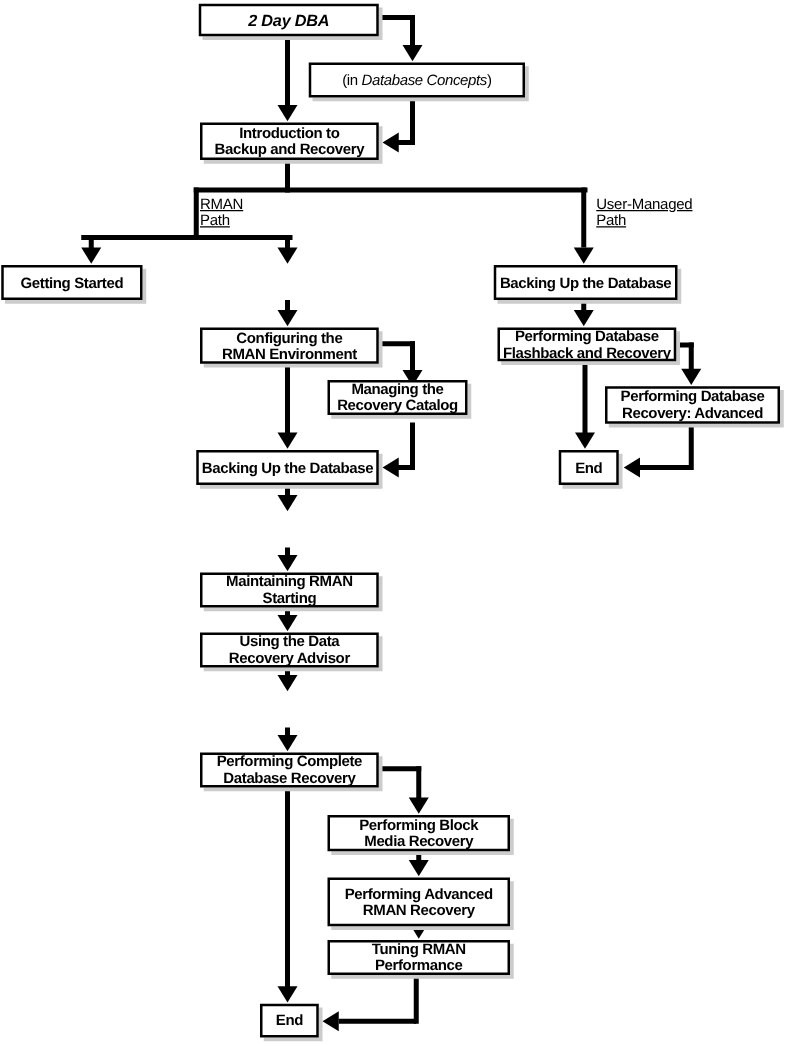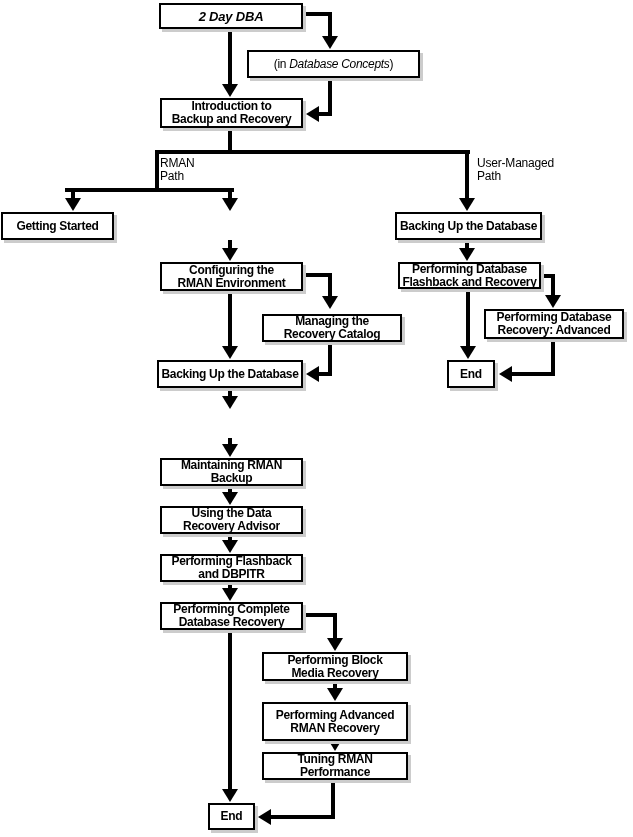--- a/index.html
+++ b/index.html
@@ -19,21 +19,21 @@
   }
   .t{
     font-size:12px;font-weight:bold;line-height:13px;color:var(--text);
     white-space:nowrap;letter-spacing:-0.3px;
   }
   .t.reg{font-weight:normal;}
   .it{font-style:italic;}
   .title-t{font-size:13px;font-weight:bold;font-style:italic;letter-spacing:-0.2px;}
   .plabel{
     position:absolute;font-size:12px;line-height:13px;color:var(--text);
-    letter-spacing:-0.2px;white-space:nowrap;z-index:3;
+    letter-spacing:-0.2px;white-space:nowrap;z-index:3;text-decoration:underline;
   }
   .seg{position:absolute;background:var(--line);z-index:1;}
   .arr-d{
     position:absolute;width:0;height:0;z-index:1;
     border-left:8px solid transparent;border-right:8px solid transparent;
     border-top:13px solid var(--line);
   }
   .arr-l{
     position:absolute;width:0;height:0;z-index:1;
     border-top:8px solid transparent;border-bottom:8px solid transparent;
@@ -132,44 +132,40 @@
   <div class="box" style="left:1px;top:212px;width:113px;height:28px">
     <div class="t">Getting Started</div>
   </div>
 
 
   <div class="box" style="left:160px;top:262px;width:143px;height:29px">
     <div class="t">Configuring the</div>
     <div class="t">RMAN Environment</div>
   </div>
 
-  <div class="box" style="left:262px;top:314px;width:140px;height:28px">
+  <div class="box" style="left:262px;top:304px;width:112px;height:28px">
     <div class="t">Managing the</div>
     <div class="t">Recovery Catalog</div>
   </div>
 
   <div class="box" style="left:157px;top:360px;width:146px;height:28px">
     <div class="t">Backing Up the Database</div>
   </div>
 
 
   <div class="box" style="left:160px;top:458px;width:143px;height:28px">
     <div class="t">Maintaining RMAN</div>
-    <div class="t">Backup</div>
+    <div class="t">Starting</div>
   </div>
 
   <div class="box" style="left:160px;top:506px;width:143px;height:28px">
     <div class="t">Using the Data</div>
     <div class="t">Recovery Advisor</div>
   </div>
 
-  <div class="box" style="left:160px;top:554px;width:143px;height:28px">
-    <div class="t">Performing Flashback</div>
-    <div class="t">and DBPITR</div>
-  </div>
 
   <div class="box" style="left:160px;top:602px;width:143px;height:28px">
     <div class="t">Performing Complete</div>
     <div class="t">Database Recovery</div>
   </div>
 
   <div class="box" style="left:262px;top:652px;width:146px;height:29px">
     <div class="t">Performing Block</div>
     <div class="t">Media Recovery</div>
   </div>

